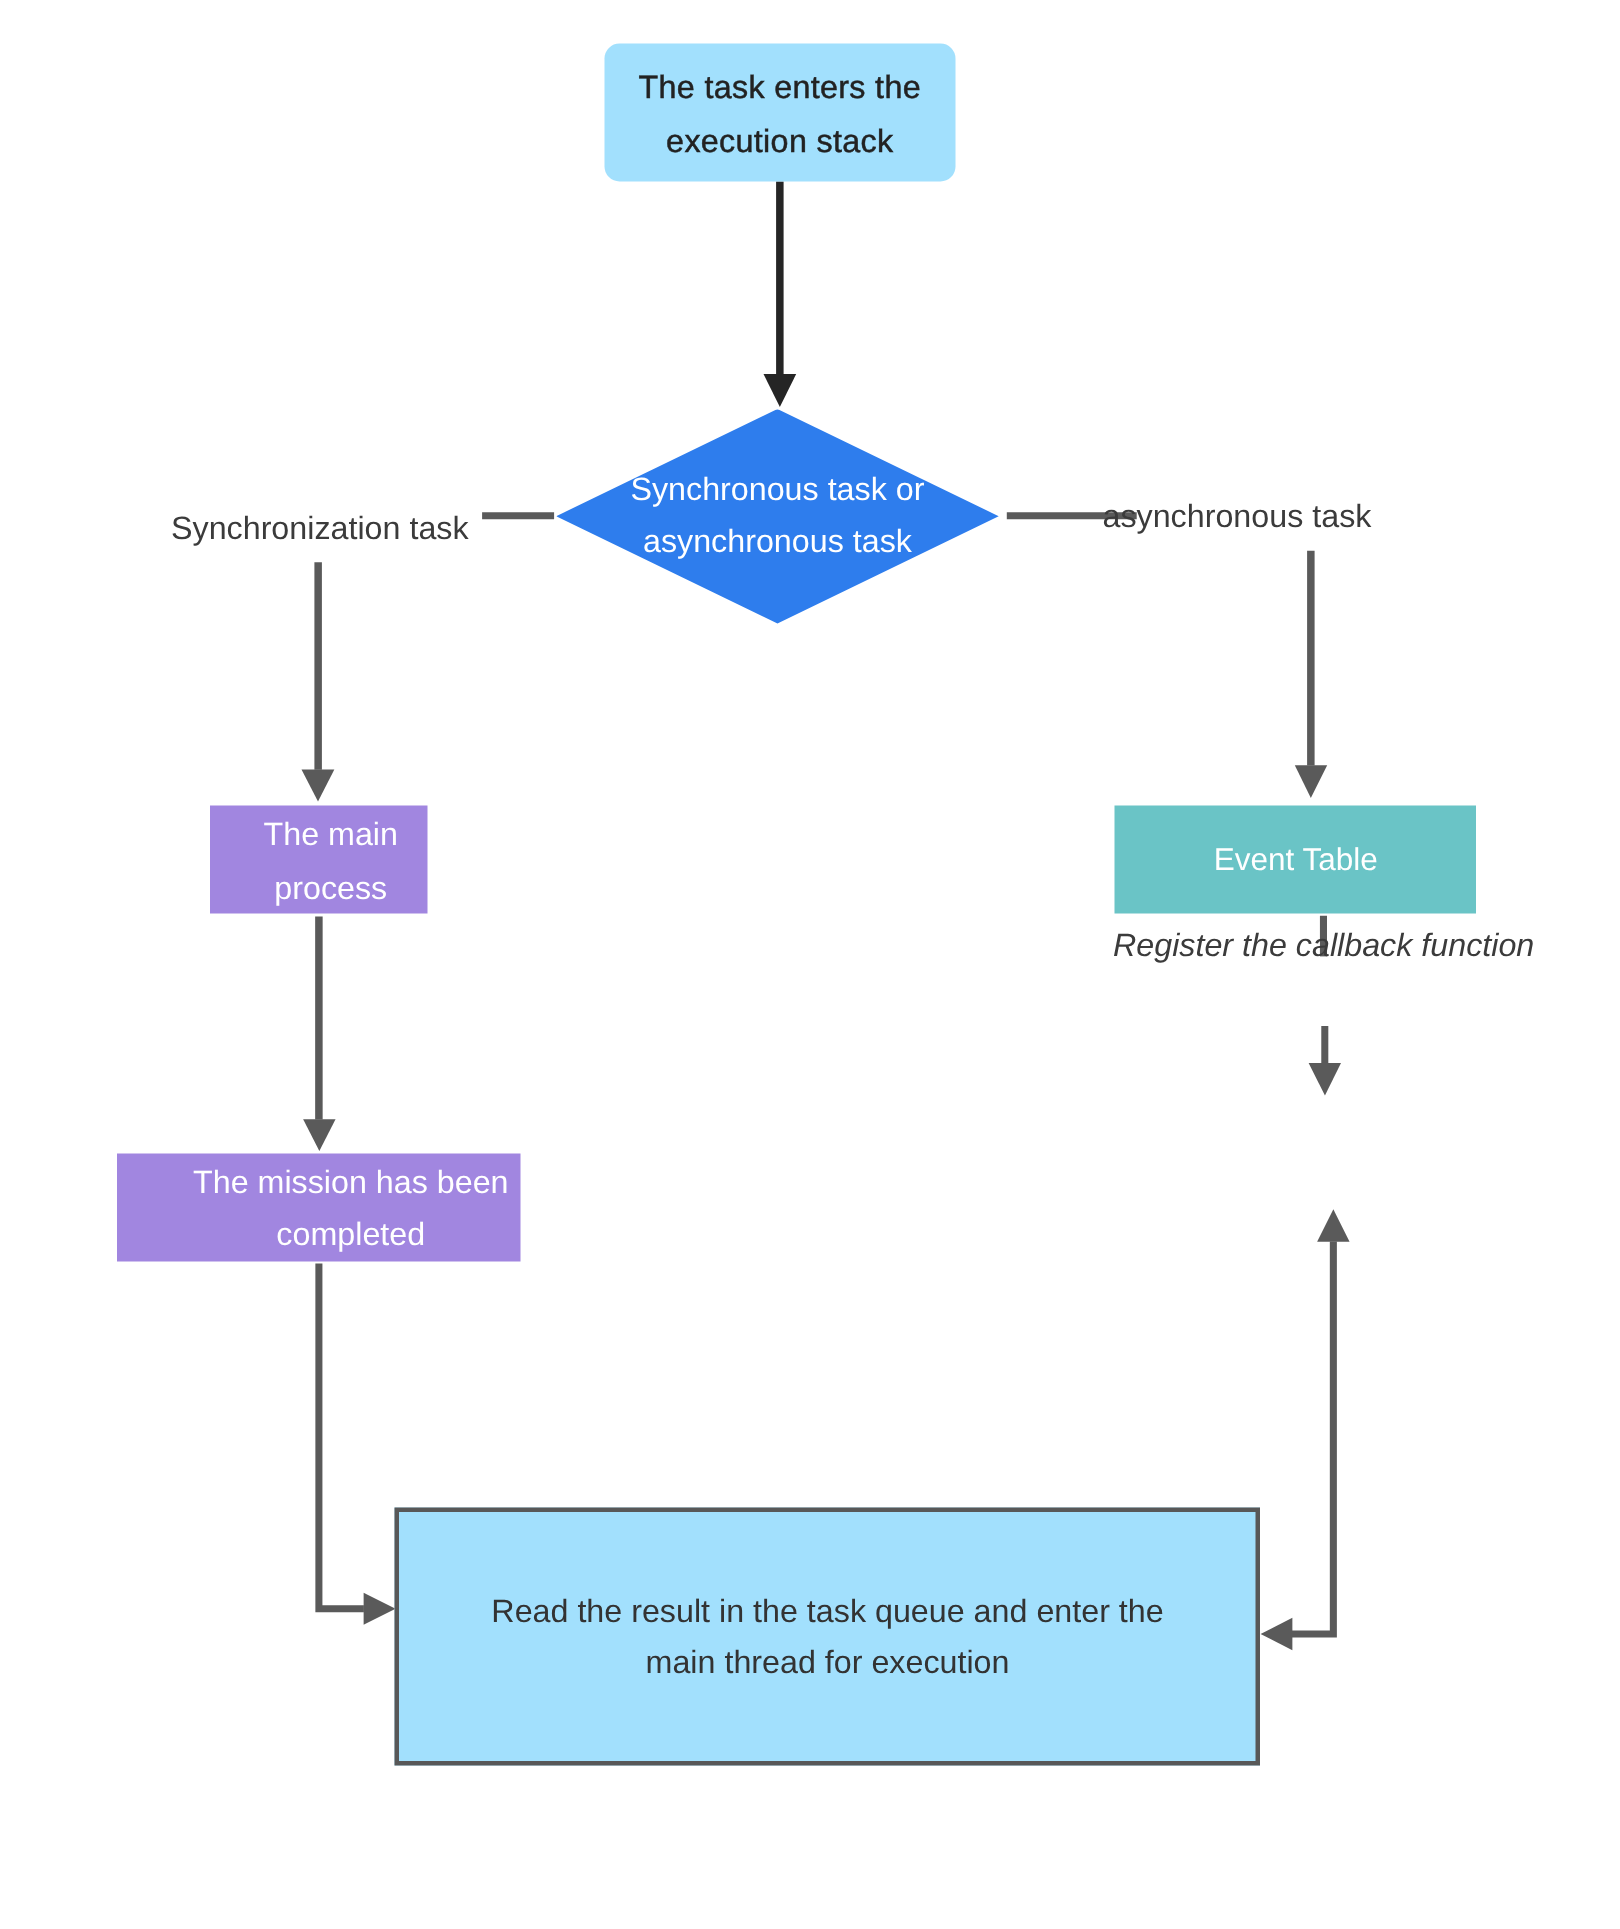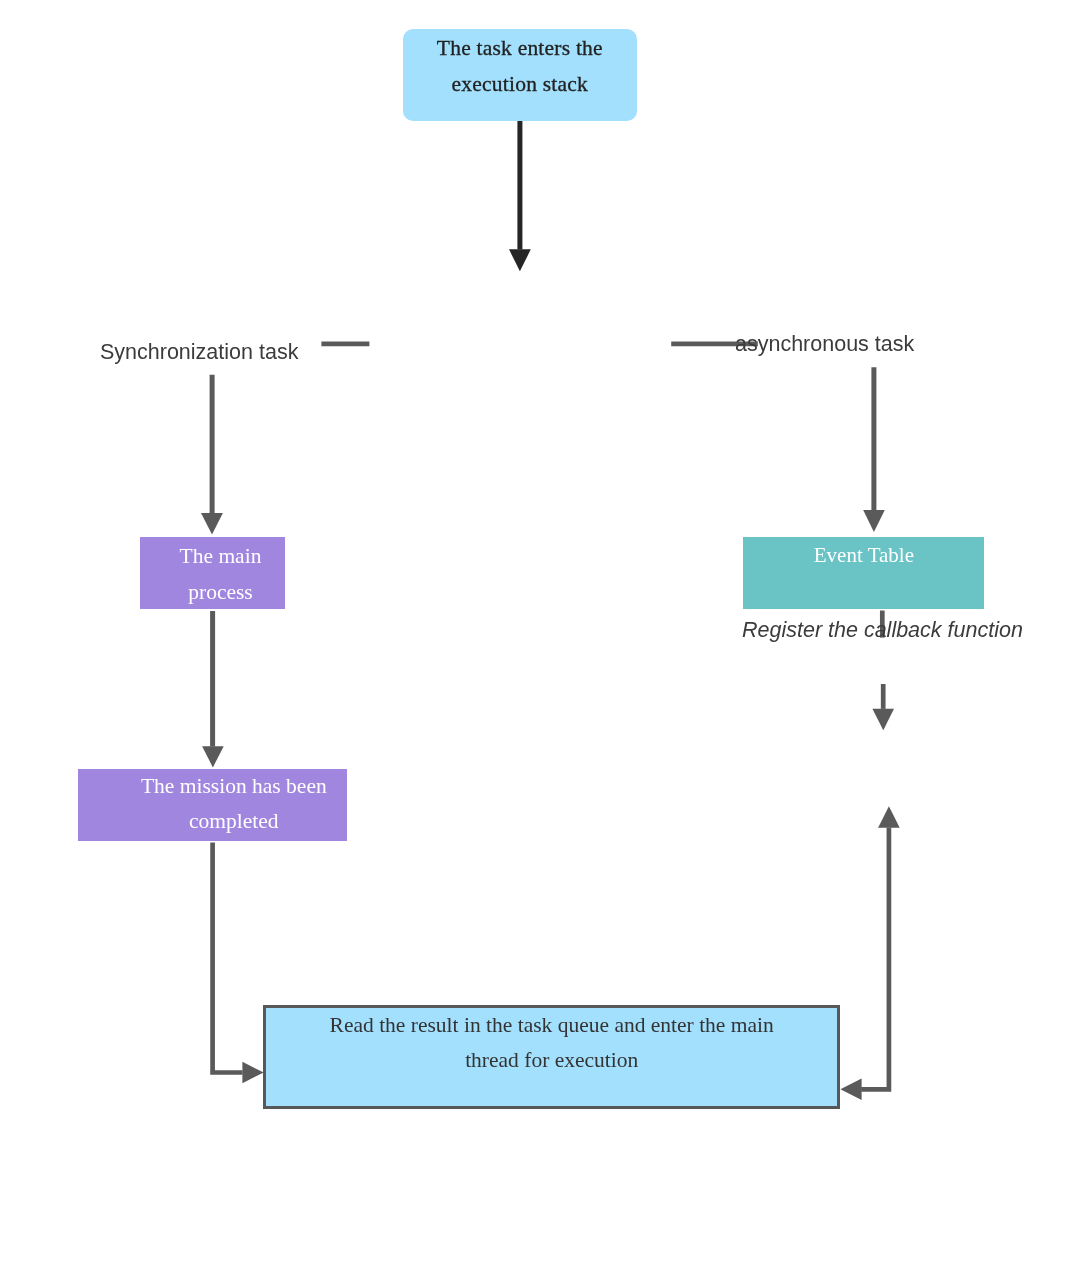--- a/index.html
+++ b/index.html
@@ -1,22 +1,22 @@
 <!DOCTYPE html>
 <html><head>
 <meta charset="utf-8">
 <title>JS Event Loop Flowchart</title>
 <style>
   html,body{margin:0;padding:0;}
   body{width:1080px;height:1286px;background:#ffffff;overflow:hidden;
        font-family:"Liberation Sans",sans-serif;}
   #stage{position:relative;width:1080px;height:1286px;
          transform:translateZ(0);}
-  .node{position:absolute;display:flex;align-items:flex-start;justify-content:center;
-        text-align:center;box-sizing:border-box;font-family:Liberation Serif, serif;}
+  .node{position:absolute;display:flex;align-items:center;justify-content:center;
+        text-align:center;box-sizing:border-box;}
   .node .txt{line-height:35.4px;position:relative;transform:translateZ(0);}
   .n-start  .txt{line-height:36px;top:1.05px;}
   .n-decision .txt{line-height:35.15625px;top:.11px;}
   .n-main   .txt{line-height:36px;top:.8px;}
   .n-mission .txt{line-height:34.703125px;top:.6px;margin-left:43px;}
   .n-read   .txt{line-height:34.59375px;top:.19px;}
   .n-etable .txt{line-height:34.90625px;top:1px;}
   .n-equeue .txt{line-height:34.90625px;top:1.5px;}
   svg.edges{position:absolute;left:0;top:0;width:1080px;height:1286px;}
   .lbl{position:absolute;white-space:nowrap;color:#3b3b3b;font-size:21.5px;transform:translateZ(0);
@@ -30,26 +30,26 @@
               background:#2e7ded;color:#ffffff;font-size:21.5px;
               clip-path:polygon(50% 0,100% 50%,50% 100%,0 50%);}
   .n-main{left:139.8px;top:537.3px;width:145.4px;height:71.8px;
           background:#a186e0;color:#ffffff;font-size:21.5px;}
   .n-mission{left:77.8px;top:768.9px;width:269.1px;height:72.2px;
              background:#a186e0;color:#ffffff;font-size:21.5px;}
   .n-etable{left:743.4px;top:537.4px;width:241px;height:71.7px;
             background:#6ac4c6;color:#ffffff;font-size:21px;}
   .n-equeue{left:729.7px;top:730.9px;width:268.8px;height:72.3px;
             background:#6ac4c6;color:#ffffff;font-size:21.5px;}
-  .n-read{left:263.3px;top:1005.2px;width:576.8px;height:104px;
+  .n-read{left:263.3px;top:1005.2px;width:576.8px;height:172px;
           background:#a2e0fd;color:#333333;font-size:21.5px;
           border:3px solid #585858;}
   .n-read .txt{max-width:470px;}
 
-  .l-sync{left:100px;top:342.2px;}
+  .l-sync{left:114.0px;top:342.2px;}
   .l-async{left:735px;top:334.0px;}
   .l-register{left:742.0px;top:620px;font-style:italic;}
 
   .watermark{position:absolute;left:838px;top:1210px;width:220px;height:50px;}
   .wm-icon{position:absolute;left:1px;top:2px;}
   .wm-text{position:absolute;left:52.5px;top:8px;font-size:26.6px;
            line-height:38px;color:#a8a8a8;white-space:nowrap;
            font-family:"Liberation Sans",sans-serif;
            text-shadow:0.7px 0.7px 0 rgba(255,255,255,.9);
            transform:translateZ(0);}
@@ -86,20 +86,23 @@
       <path d="M861.2,1089.3 L888.9,1089.3 L888.9,827.6" stroke="#5a5a5a" stroke-width="4.7"></path>
       <polygon points="888.9,806.2 878.1,827.8 899.7,827.8" fill="#5a5a5a"></polygon>
       <polygon points="840.4,1089.3 861.6,1078.5 861.6,1100.1" fill="#5a5a5a"></polygon>
     </g>
   </svg>
 
   <div class="node n-start" style="background-color: rgb(162, 224, 253); color: rgb(34, 34, 34);">
     <span class="txt">The task enters the execution stack</span>
   </div>
 
+  <div class="node n-decision" style="background-color: rgb(46, 125, 237); color: rgb(255, 255, 255);">
+    <span class="txt">Synchronous task or asynchronous task</span>
+  </div>
 
   <div class="node n-main" style="background-color: rgb(161, 134, 224); color: rgb(255, 255, 255); padding-left: 16px;">
     <span class="txt">The main process</span>
   </div>
 
   <div class="node n-mission" style="background-color: rgb(161, 134, 224); color: rgb(255, 255, 255);">
     <span class="txt">The mission has been completed</span>
   </div>
 
   <div class="node n-etable" style="background-color: rgb(106, 196, 198); color: rgb(255, 255, 255);">

